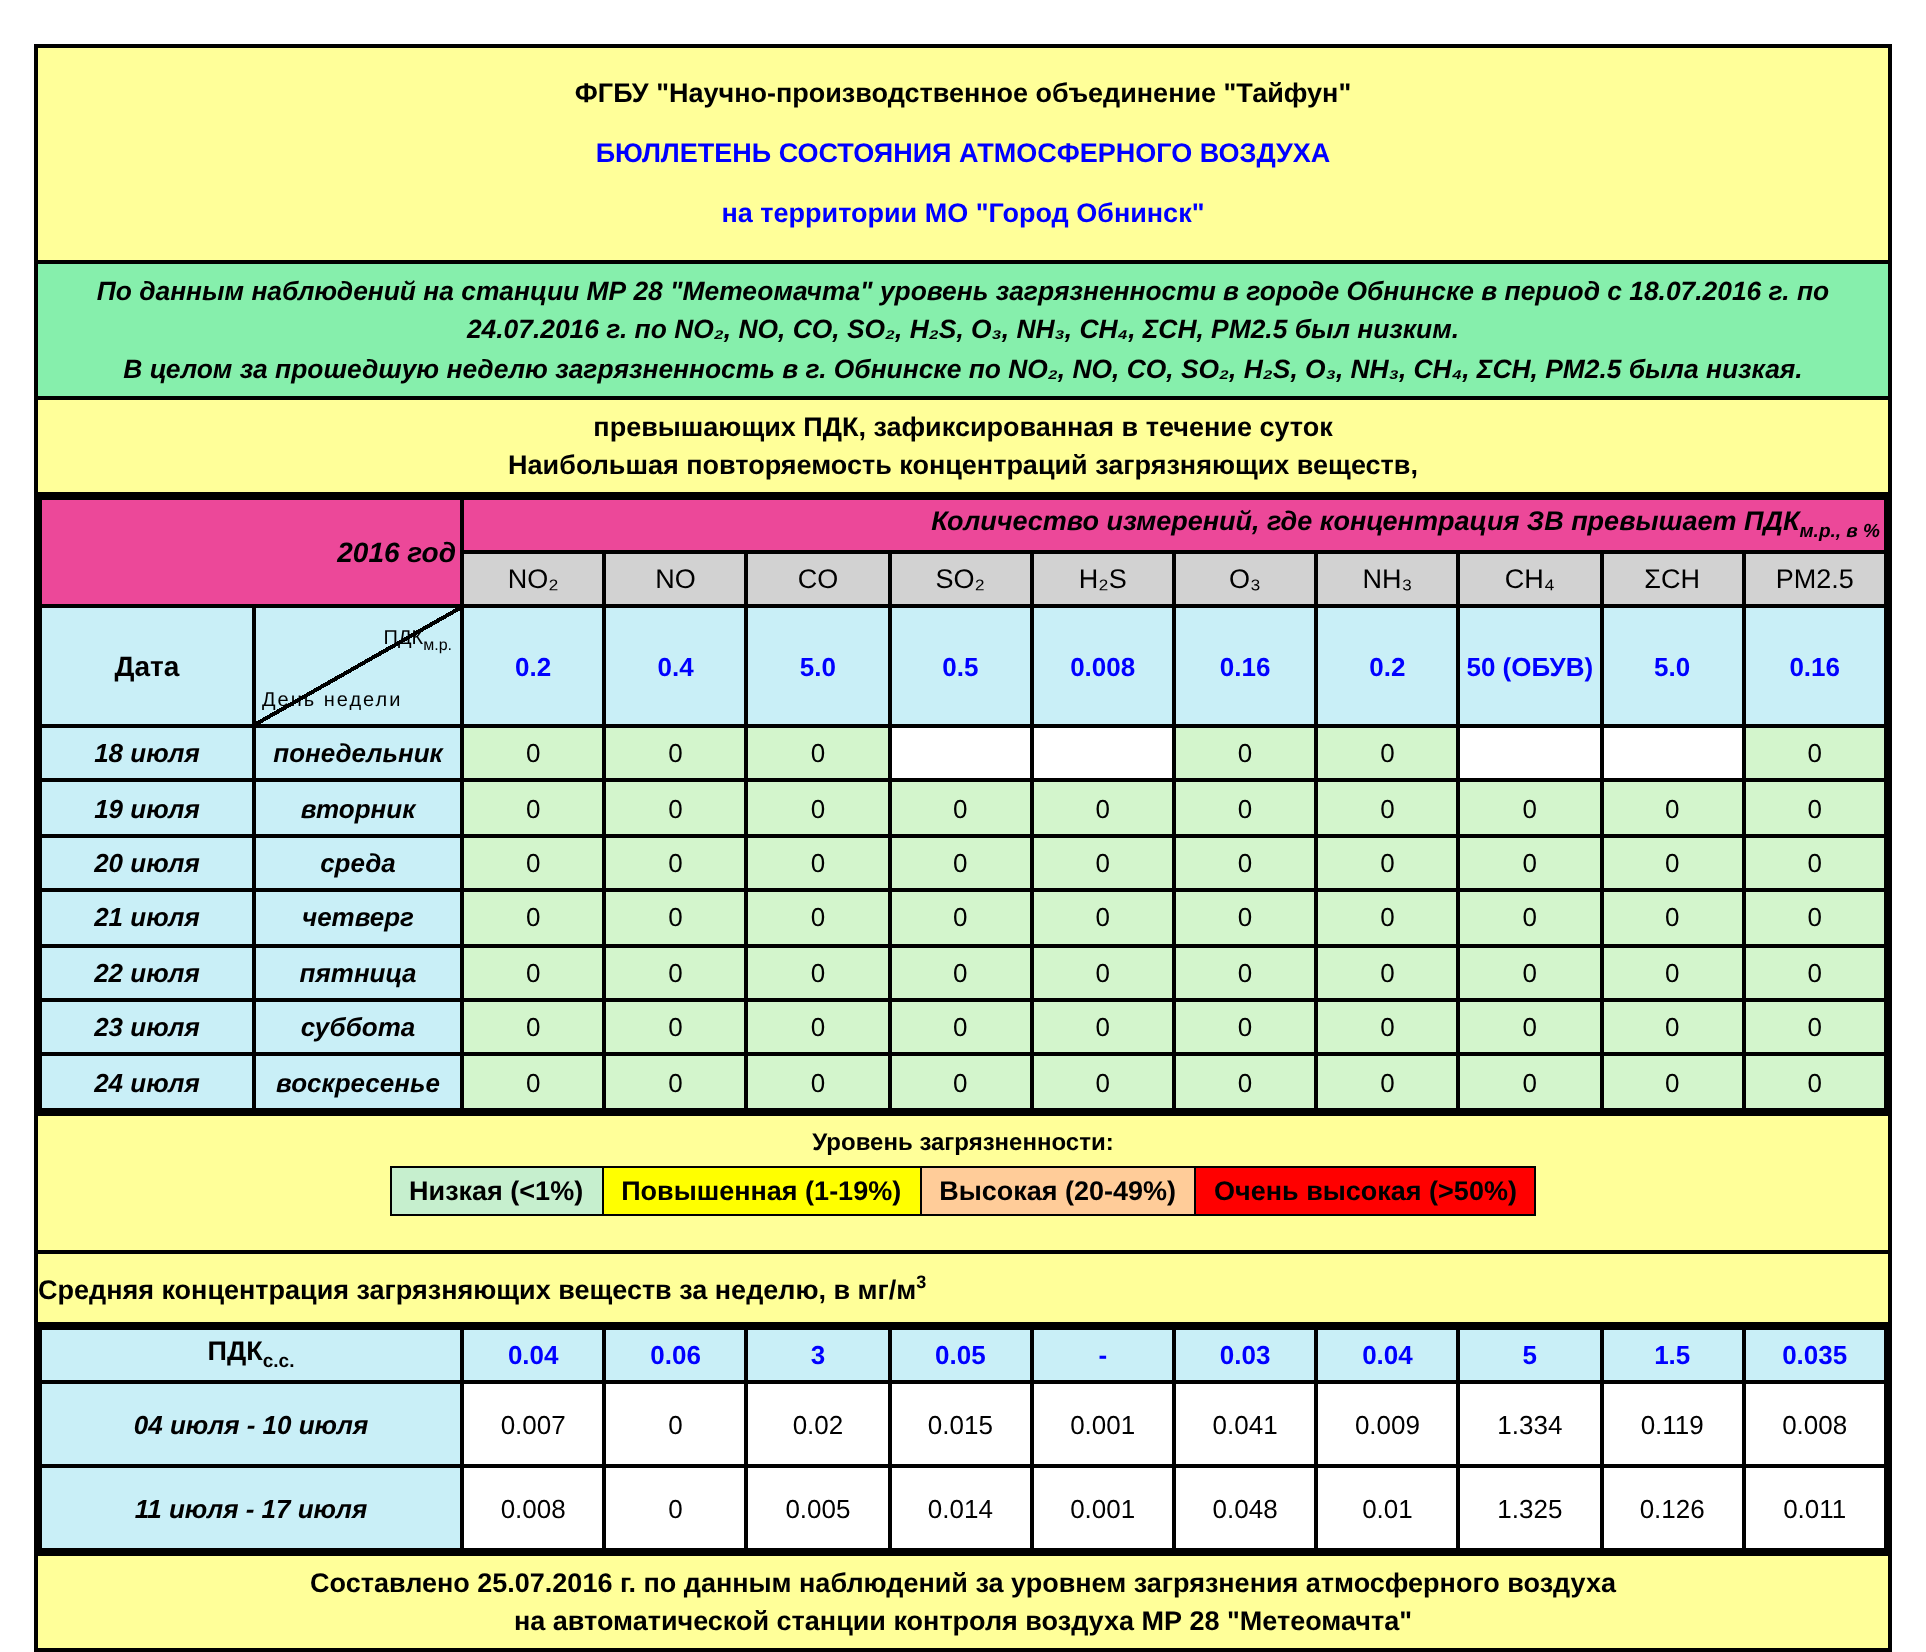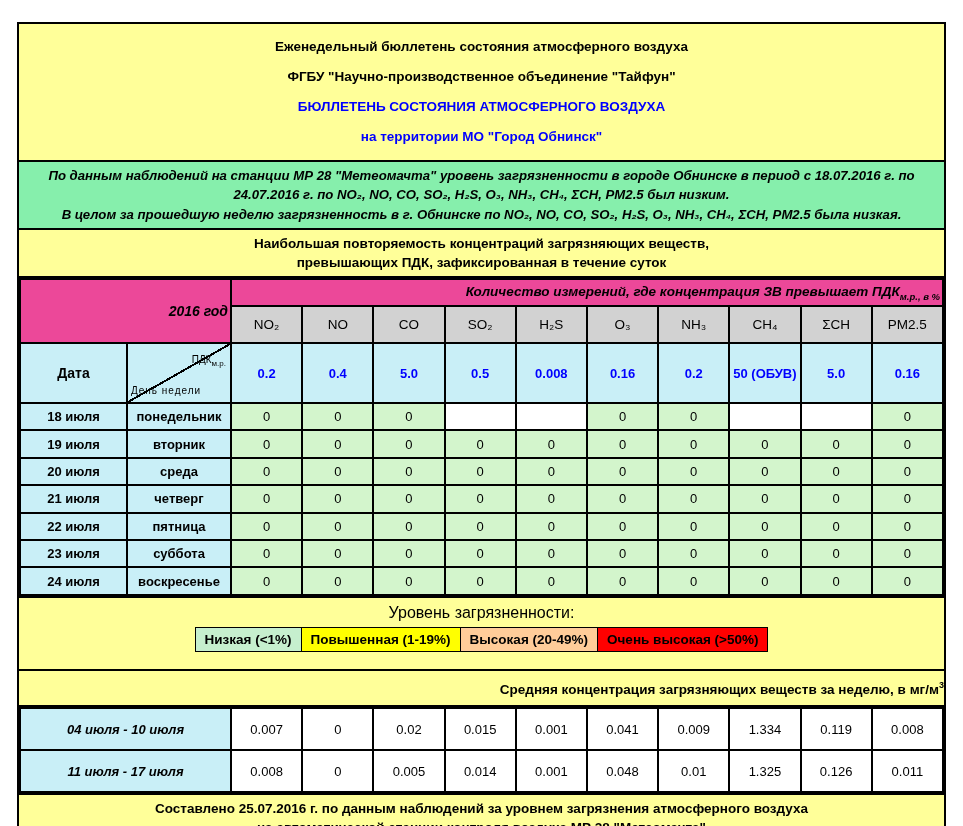--- a/index.html
+++ b/index.html
@@ -28,33 +28,33 @@
   .sec-subtitle{background:#FFFF99;text-align:center;font-weight:bold;font-size:13.5px;
     padding:4px 0;line-height:19px;}
 
   
   table{width:100%;border-collapse:collapse;table-layout:fixed;}
   td{border:2px solid #000;text-align:center;vertical-align:middle;font-size:13px;
      padding:0 2px;box-sizing:border-box;overflow:hidden;}
   col.c-date{width:107px;}
   col.c-day{width:104px;}
 
-  tr.h1{height:27px;} tr.h2{height:37px;} tr.h3{height:60px;}
+  tr.h1{height:27px;} tr.h2{height:27px;} tr.h3{height:60px;}
   tr.daily{height:27.4px;}
   tr.w-pdk{height:27px;} tr.weekly{height:42px;}
 
   .gray{background:#ec4899;text-align:right;}
   .year{font-weight:bold;font-style:italic;font-size:14px;}
   .meas-title{font-weight:bold;font-style:italic;font-size:13.5px;}
   .meas-title sub{font-size:9.5px;}
   .poll{font-size:13.5px;background:#D2D2D2;}
   .cyan{background:#C9EFF7;}
   .pdkval{color:#0000FF;font-weight:bold;font-size:13px;line-height:15px;}
   .datalabel{font-weight:bold;font-size:14px;}
-  .datecell,.daycell{font-weight:bold;font-size:13px;}
+  .datecell,.daycell{font-weight:bold;font-style:italic;font-size:13px;}
   .green{background:#D3F5CC;}
   td.blank{background:#ffffff;}
   .wval{background:#ffffff;}
   .periodcell{font-weight:bold;font-style:italic;background:#C9EFF7;}
   .pdk-ss{font-weight:bold;font-size:13.5px;background:#C9EFF7;}
   .pdk-ss sub{font-size:9.5px;}
 
   
   .diag{
     position:relative;font-size:10px;padding:0;
@@ -62,55 +62,54 @@
     background-image:linear-gradient(to bottom right,
       transparent calc(50% - 1px),#000 calc(50% - 1px),
       #000 calc(50% + 1px),transparent calc(50% + 1px));
   }
   .diag .tr-txt{position:absolute;top:10px;right:4px;}
   .diag .tr-txt sub{font-size:8px;}
   .diag .bl-txt{position:absolute;bottom:6px;left:3px;letter-spacing:1px;}
 
   
   .sec-legend{background:#FFFF99;text-align:center;padding:6px 0 17px;}
-  .legend-title{font-weight:normal;font-size:16px;margin-bottom:5px;}
+  .legend-title{font-weight:bold;font-size:12px;margin-bottom:5px;}
   .legend-row{display:flex;justify-content:center;}
   .legend-item{border:1px solid #000;font-weight:bold;font-size:13.5px;
     padding:4px 9px;margin-left:-1px;white-space:nowrap;}
   .legend-item:first-child{margin-left:0;}
 
   
-  .sec-avgtitle{background:#FFFF99;text-align:right;font-weight:bold;
+  .sec-avgtitle{background:#FFFF99;text-align:left;font-weight:bold;
     font-size:13.5px;padding:9px 0;}
   .sec-avgtitle sup{font-size:9px;}
 
   
   .sec-footer{background:#FFFF99;text-align:center;font-weight:bold;
     font-size:13.5px;padding:4px 0;line-height:19px;}
 </style>
 </head>
 <body>
 
 <div class="container">
 
   <div class="sec sec-titles">
-    <p class="t">Еженедельный бюллетень состояния атмосферного воздуха</p>
     <p class="t">ФГБУ "Научно-производственное объединение "Тайфун"</p>
     <p class="t blue">БЮЛЛЕТЕНЬ СОСТОЯНИЯ АТМОСФЕРНОГО ВОЗДУХА</p>
     <p class="t blue">на территории МО "Город Обнинск"</p>
   </div>
 
   <div class="sec sec-summary">
     <p>По данным наблюдений на станции МР 28 "Метеомачта" уровень загрязненности в городе Обнинске в период с 18.07.2016 г. по 24.07.2016 г. по NO₂, NO, CO, SO₂, H₂S, O₃, NH₃, CH₄, ΣCH, PM2.5 был низким.</p>
     <p>В целом за прошедшую неделю загрязненность в г. Обнинске по NO₂, NO, CO, SO₂, H₂S, O₃, NH₃, CH₄, ΣCH, PM2.5 была низкая.</p>
   </div>
 
   <div class="sec sec-subtitle">
+    <div>превышающих ПДК, зафиксированная в течение суток</div>
     <div>Наибольшая повторяемость концентраций загрязняющих веществ,</div>
-    <div>превышающих ПДК, зафиксированная в течение суток</div>
   </div>
 
   <div class="sec">
     <table>
       <colgroup>
         <col class="c-date">
           <col class="c-day">
         <col>
           <col>
           <col>
@@ -285,20 +284,33 @@
           <col>
           <col>
           <col>
           <col>
           <col>
           <col>
           <col>
           <col>
       </colgroup>
       <tbody>
+          <tr class="w-pdk">
+        <td colspan="2" class="pdk-ss"><span>ПДК</span><sub>с.с.</sub></td>
+        <td class="cyan pdkval">0.04</td>
+        <td class="cyan pdkval">0.06</td>
+        <td class="cyan pdkval">3</td>
+        <td class="cyan pdkval">0.05</td>
+        <td class="cyan pdkval">-</td>
+        <td class="cyan pdkval">0.03</td>
+        <td class="cyan pdkval">0.04</td>
+        <td class="cyan pdkval">5</td>
+        <td class="cyan pdkval">1.5</td>
+        <td class="cyan pdkval">0.035</td>
+      </tr>
       <tr class="weekly">
         <td colspan="2" class="periodcell">04 июля - 10 июля</td>
         <td class="wval">0.007</td>
         <td class="wval">0</td>
         <td class="wval">0.02</td>
         <td class="wval">0.015</td>
         <td class="wval">0.001</td>
         <td class="wval">0.041</td>
         <td class="wval">0.009</td>
         <td class="wval">1.334</td>

